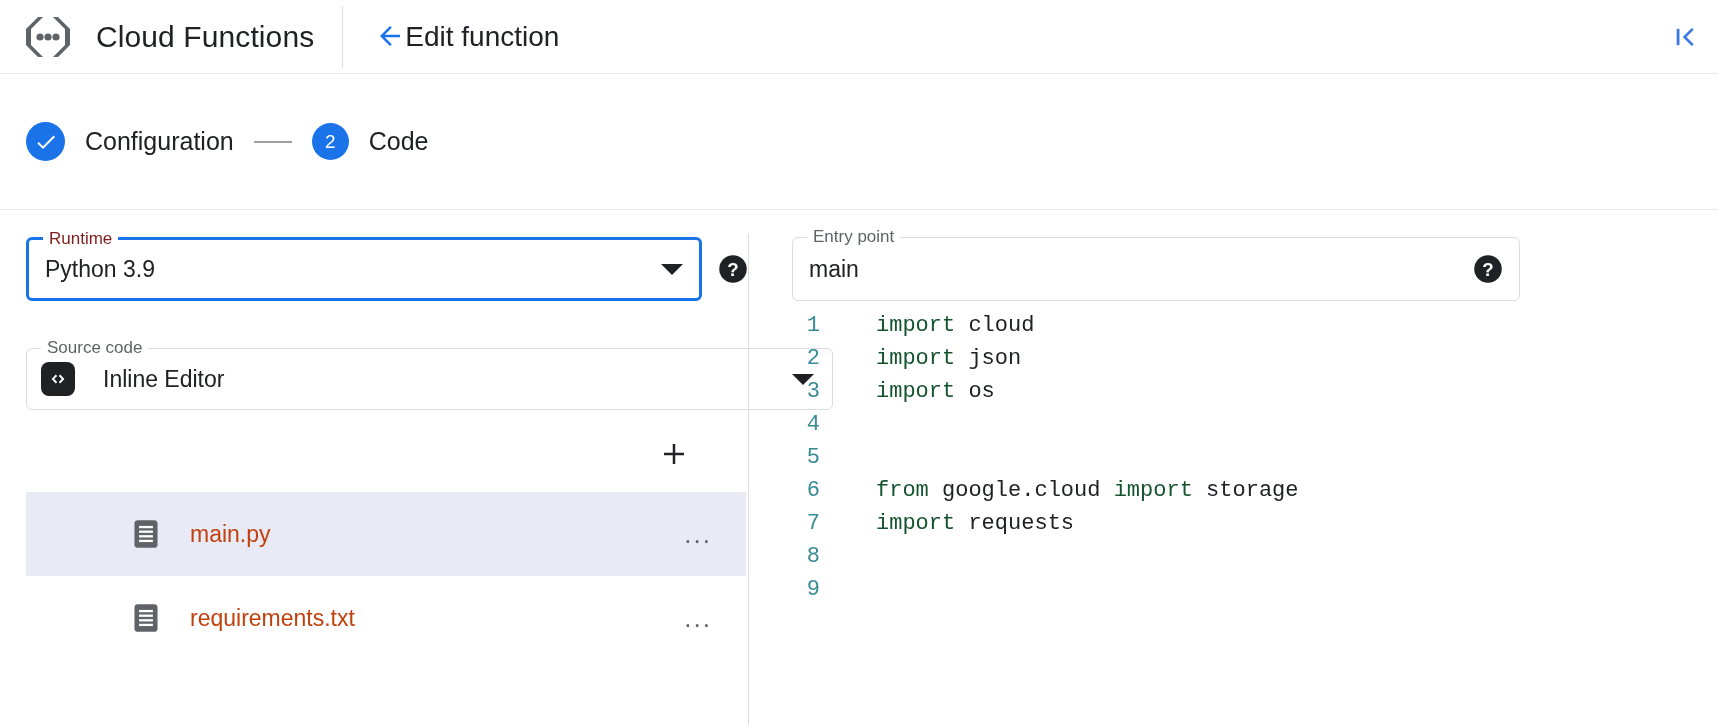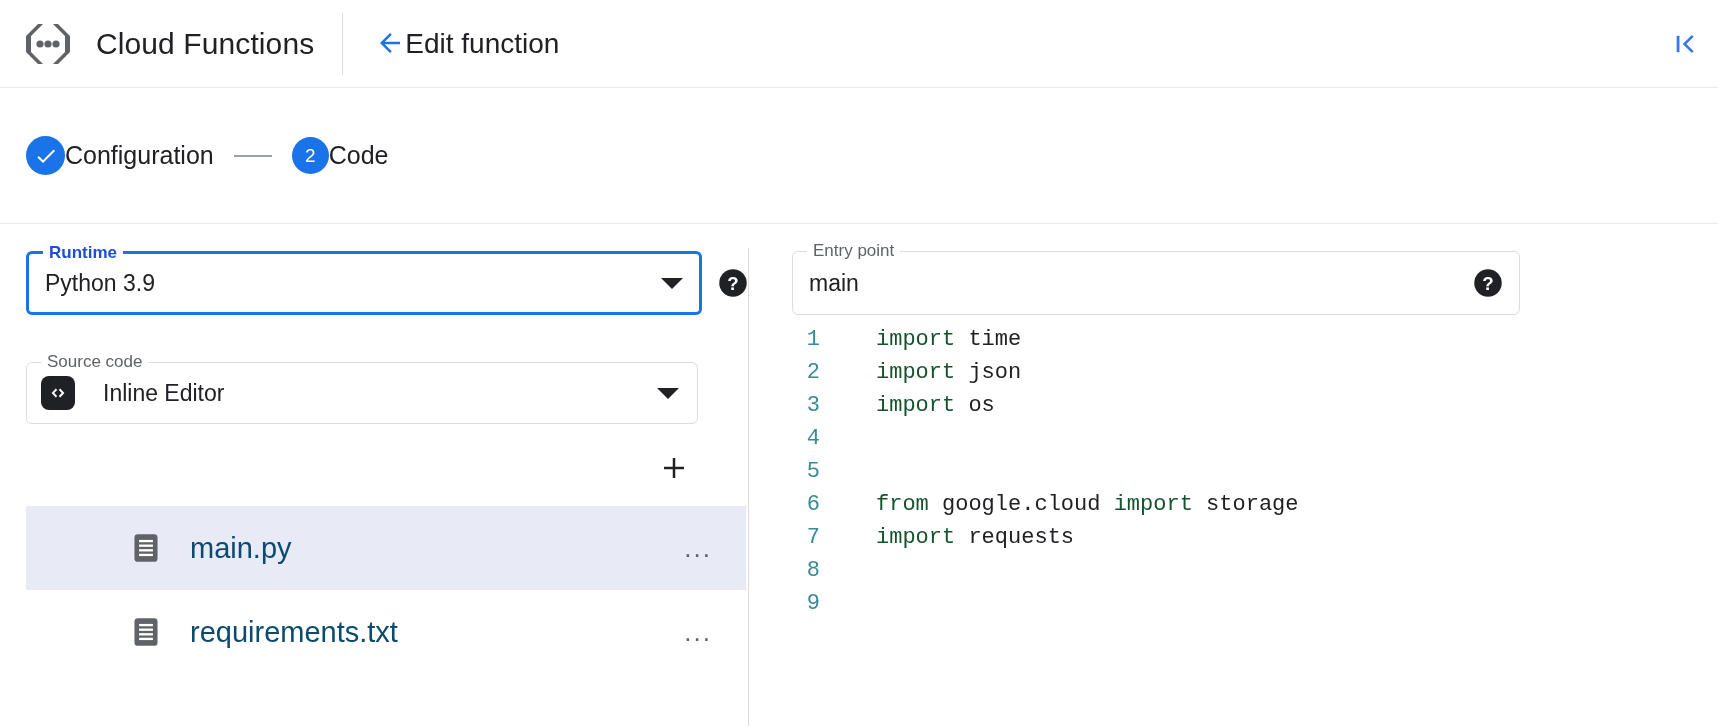--- a/index.html
+++ b/index.html
@@ -7,21 +7,21 @@
     width: 1718px; height: 726px;
     background: #ffffff;
     font-family: "Liberation Sans", sans-serif;
     color: #202124;
     overflow: hidden;
   }
 
   
   .header {
     position: relative;
-    height: 88px;
+    height: 74px;
     display: flex;
     align-items: center;
     border-bottom: 1px solid #e8eaed;
     background: #fff;
   }
   .brand {
     display: flex;
     align-items: center;
     gap: 22px;
     padding-left: 22px;
@@ -64,21 +64,21 @@
 
   
   .stepper {
     height: 136px;
     display: flex;
     align-items: center;
     padding-left: 26px;
     border-bottom: 1px solid #e8eaed;
     gap: 0;
   }
-  .step { display: flex; align-items: center; cursor: pointer; text-align: right; }
+  .step { display: flex; align-items: center; gap: 20px; cursor: pointer; text-align: right; }
   .step-marker-done {
     width: 39px; height: 39px; border-radius: 50%;
     background: #1a73e8;
     display: flex; align-items: center; justify-content: center;
   }
   .step-marker-done svg { width: 24px; height: 24px; display: block; }
   .step-marker-active {
     width: 37px; height: 37px; border-radius: 50%;
     background: #1a73e8; color: #fff;
     display: flex; align-items: center; justify-content: center;
@@ -129,21 +129,21 @@
     top: -11px;
     left: 14px;
     background: #fff;
     padding: 0 6px;
     font-size: 17px;
     line-height: 20px;
     color: #5f6368;
     font-weight: 500;
     white-space: nowrap;
   }
-  .field.focused .field-label { color: #1d4ed8; font-weight: 700; }
+  .field.focused .field-label { color: #7f1d1d; font-weight: 400; }
   .field-value {
     font-size: 23px;
     color: #202124;
     white-space: nowrap;
     flex: 1 1 auto;
   }
   .caret-down {
     width: 0; height: 0;
     border-left: 11px solid transparent;
     border-right: 11px solid transparent;
@@ -168,21 +168,21 @@
     align-items: flex-start;
     gap: 0;
     padding-left: 44px;
     padding-right: 28px;
   }
   .entry-field { flex: 1 1 auto; max-width: 728px; }
   .entry-field .help-icon { margin-left: auto; }
 
   
   .source-wrap { padding-left: 26px; padding-top: 47px; }
-  .source-field { width: 672px; height: 62px; padding: 0 18px 0 14px; }
+  .source-field { width: 807px; height: 62px; padding: 0 18px 0 14px; }
   .code-badge {
     width: 34px; height: 34px;
     background: #202124;
     border-radius: 8px;
     display: flex; align-items: center; justify-content: center;
     flex: 0 0 auto;
     margin-right: 28px;
   }
   .code-badge svg { width: 22px; height: 22px; display: block; }
   .source-value { font-size: 23px; color: #202124; flex: 1 1 auto; }
@@ -206,22 +206,22 @@
   .file-row {
     height: 84px;
     display: flex;
     align-items: center;
     padding: 0 30px 0 0;
     cursor: pointer;
   }
   .file-row.selected { background: #e8eaf6; }
   .file-icon { width: 28px; height: 30px; margin-left: 106px; flex: 0 0 auto; }
   .file-name {
-    font-size: 29px;
-    color: #0c4a6e;
+    font-size: 23px;
+    color: #c2410c;
     margin-left: 30px;
     flex: 1 1 auto;
     white-space: nowrap;
   }
   .more-dots {
     font-size: 26px;
     letter-spacing: 2px;
     color: #5f6368;
     line-height: 10px;
     cursor: pointer;
@@ -383,21 +383,21 @@
         <span class="help-icon">
           <svg viewBox="0 0 24 24" width="30" height="30" aria-hidden="true">
             <circle cx="12" cy="12" r="11" fill="#202124"></circle>
             <text x="12" y="17.5" text-anchor="middle" font-family="Liberation Sans, sans-serif" font-size="15" font-weight="bold" fill="#ffffff">?</text>
           </svg>
         </span>
       </div>
     </div>
 
     <div class="editor" id="code-editor">
-        <div class="code-line"><span class="gutter">1</span><span class="code-text"><span class="kw">import</span><span> time</span></span></div>
+        <div class="code-line"><span class="gutter">1</span><span class="code-text"><span class="kw">import</span><span> cloud</span></span></div>
         <div class="code-line"><span class="gutter">2</span><span class="code-text"><span class="kw">import</span><span> json</span></span></div>
         <div class="code-line"><span class="gutter">3</span><span class="code-text"><span class="kw">import</span><span> os</span></span></div>
         <div class="code-line"><span class="gutter">4</span></div>
         <div class="code-line"><span class="gutter">5</span><span class="code-text">&nbsp;</span></div>
         <div class="code-line"><span class="gutter">6</span><span class="code-text"><span class="kw">from</span><span> google.cloud </span><span class="kw">import</span><span> storage</span></span></div>
         <div class="code-line"><span class="gutter">7</span><span class="code-text"><span class="kw">import</span><span> requests</span></span></div>
         <div class="code-line"><span class="gutter">8</span><span class="code-text">&nbsp;</span></div>
         <div class="code-line"><span class="gutter">9</span><span class="code-text">&nbsp;</span></div>
       </div>
   </div>

